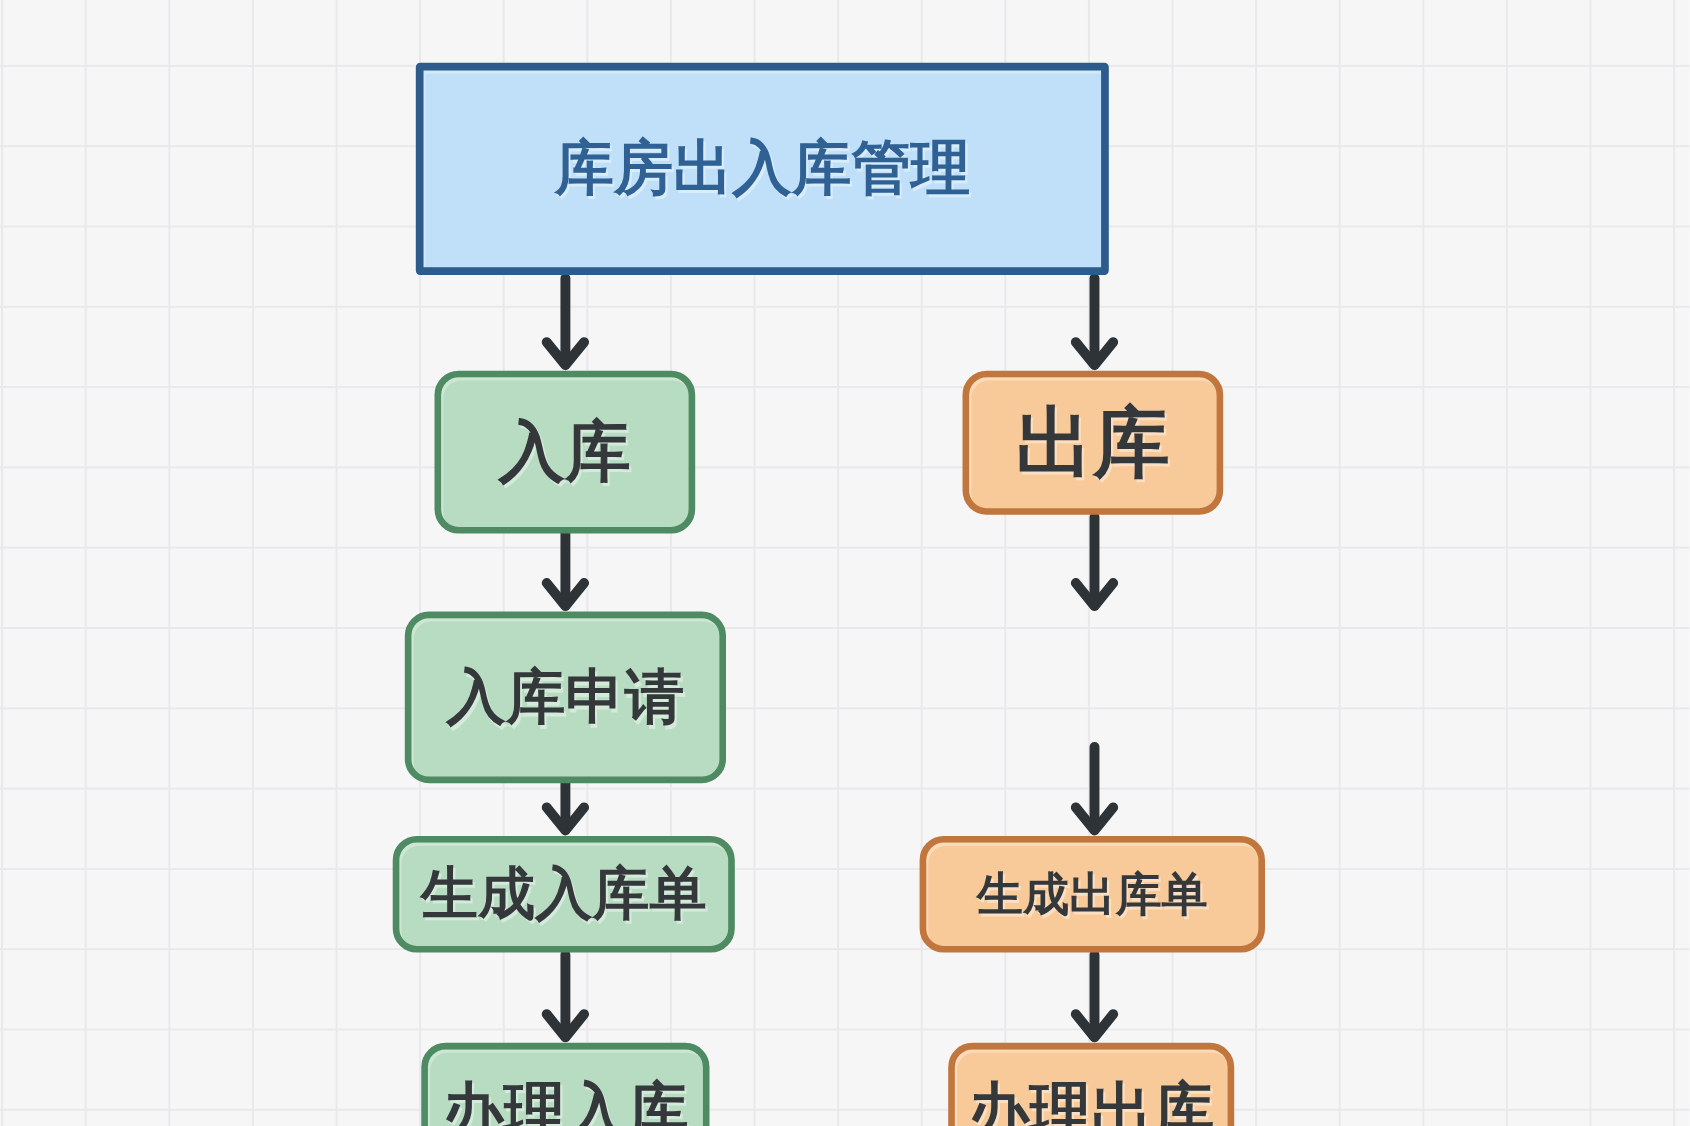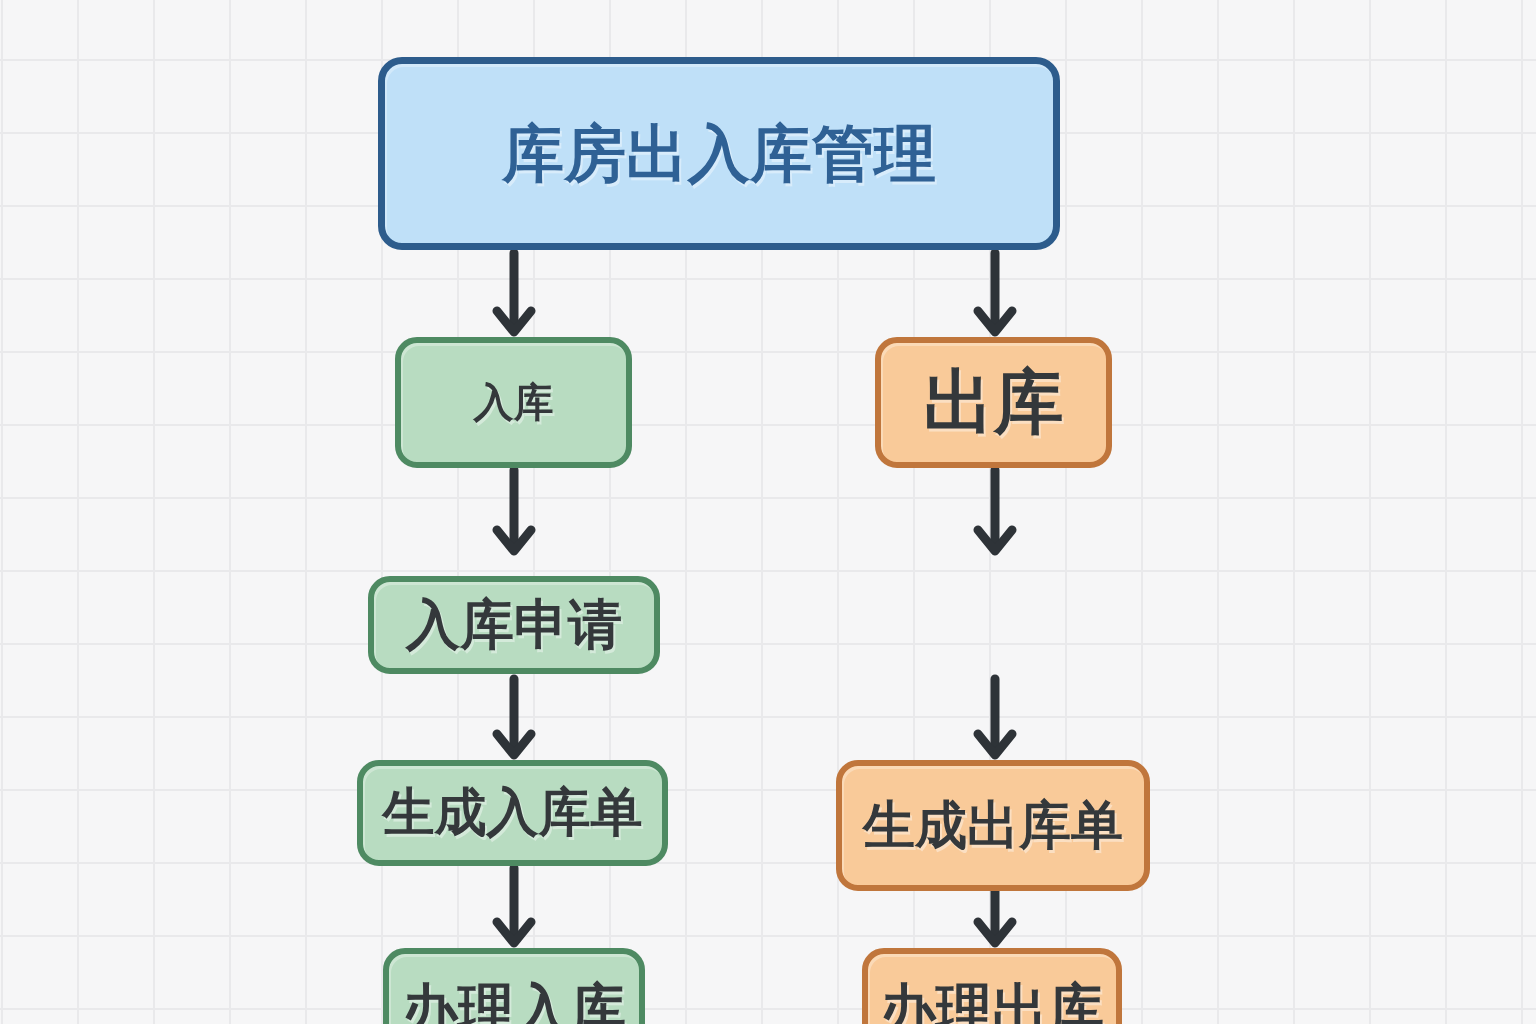--- a/index.html
+++ b/index.html
@@ -50,52 +50,52 @@
     box-shadow: inset 2px 3px 0 rgba(255,255,255,0.30);
   }
 
   .node .node-label {
     text-shadow: 2px 3px 0 rgba(255,255,255,0.40);
     white-space: nowrap;
   }
 
   .node-title {
     left: 378px; top: 57px;
-    width: 682px; height: 193px;
+    width: 630px; height: 193px;
     background: var(--title-fill, #bfe0f8);
     border: 7px solid var(--title-border, #2d5c8c);
-    border-radius: 24px;
+    border-radius: 4px;
     color: var(--title-text, #2f6195);
-    font-size: 62px;
+    font-size: 54px;
   }
 
   .node-green {
     background: var(--inbound-fill, #b8dcc1);
     border: 6px solid var(--inbound-border, #4e8a62);
     border-radius: 22px;
     color: var(--node-text, #34383b);
   }
 
   .node-orange {
     background: var(--outbound-fill, #f9ca99);
     border: 6px solid var(--outbound-border, #c0763c);
     border-radius: 22px;
     color: var(--node-text, #34383b);
   }
 
   
-  .pos-in-0 { left: 395px; top: 337px; width: 237px; height: 131px; font-size: 40px; }
-  .pos-in-1 { left: 368px; top: 556px; width: 292px; height: 98px; font-size: 54px; margin-top: 20px; }
+  .pos-in-0 { left: 395px; top: 337px; width: 237px; height: 148px; font-size: 60px; }
+  .pos-in-1 { left: 368px; top: 556px; width: 292px; height: 156px; font-size: 54px; }
   .pos-in-2 { left: 357px; top: 760px; width: 311px; height: 106px; font-size: 52px; }
   .pos-in-3 { left: 383px; top: 948px; width: 262px; height: 125px; font-size: 56px; }
 
   
   .pos-out-0 { left: 875px; top: 337px; width: 237px; height: 131px; font-size: 70px; }
   .pos-out-1 { left: 848px; top: 556px; width: 294px; height: 121px; font-size: 54px; }
-  .pos-out-2 { left: 836px; top: 760px; width: 314px; height: 131px; font-size: 52px; }
+  .pos-out-2 { left: 836px; top: 760px; width: 314px; height: 106px; font-size: 42px; }
   .pos-out-3 { left: 862px; top: 948px; width: 260px; height: 125px; font-size: 56px; }
 </style>
 </head>
 <body>
 
 <div id="canvas">
 
   <svg id="arrows" viewBox="0 0 1536 1024" xmlns="http://www.w3.org/2000/svg">
 
     <g>

